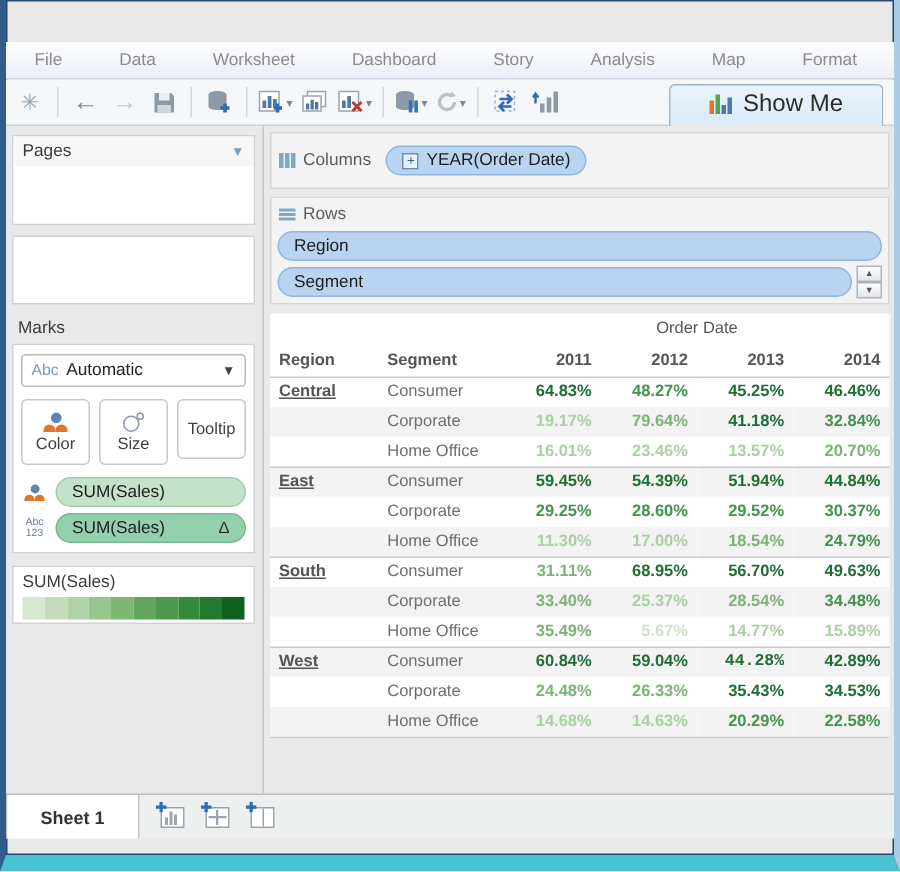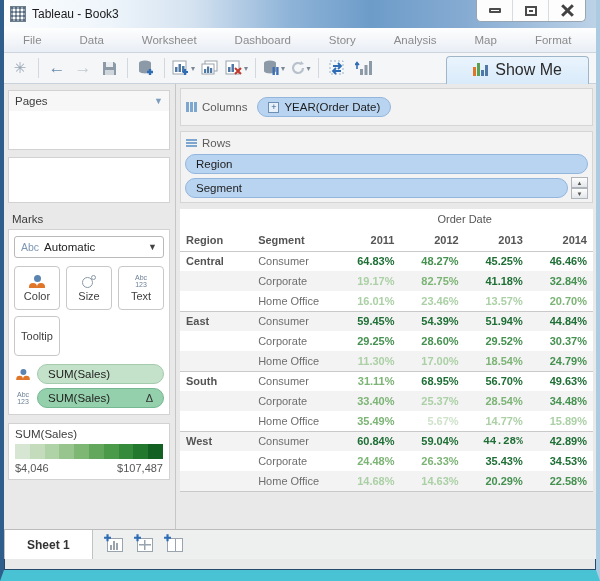--- a/index.html
+++ b/index.html
@@ -110,21 +110,21 @@
   
   .table-wrap { background:#fff; border-bottom:1px solid #c9c9c9; margin-top:6px; }
   table.crosstab { border-collapse:collapse; table-layout:fixed; width:100%; }
   .crosstab col.c-region { width:72px; } .crosstab col.c-segment { width:84px; }
   .crosstab col.c-year { width:64px; }
   .crosstab th, .crosstab td { font-size:11px; padding:0 6px; height:20px; white-space:nowrap; overflow:hidden; }
   .span-head { text-align:center; color:#555; font-weight:normal; height:18px; }
   .col-head th { border-bottom:1px solid #c9c9c9; color:#555; height:22px; }
   .col-head .lh { text-align:left; font-weight:bold; }
   .col-head .yh { text-align:right; font-weight:bold; }
-  .crosstab td.region-cell { font-weight:bold; color:#545454; text-align:left; }
+  .crosstab td.region-cell { font-weight:bold; color:#545454; text-align:left;text-decoration:underline; }
   .crosstab td.segment-cell { color:#6e6e6e; text-align:left; }
   .crosstab td.val { text-align:right; font-weight:bold; }
   tr.band td { background:#f3f3f3; }
   tr.sep td { border-top:1px solid #c9c9c9; }
   
   .tabstrip { position:absolute; left:0; right:0; bottom:11px; height:30px; background:#eef0f0;
      border-top:1px solid #bcbcbc; display:flex; align-items:stretch; }
   .ds-tab { display:flex; align-items:center; gap:7px; padding:0 14px 0 10px; font-size:12px; color:#767676; }
   .cylinder { width:11px; height:13px; border:1.5px solid #8b97a3; border-radius:5px/3px; background:#fff; }
   .tab-div { width:1px; background:#c2c2c2; }
@@ -140,35 +140,20 @@
       linear-gradient(#9aa4ae,#9aa4ae) 0 50%/100% 1.5px no-repeat; }
   .sicon .spine { position:absolute; left:50%; top:0; bottom:0; width:1.5px; background:#9aa4ae; }
   
   .tb-svg { display:block; }
 </style>
 </head>
 <body>
 
 <div class="window">
 
-  <div class="titlebar">
-    <span class="app-icon"></span>
-    <span class="title-text">Tableau - Book3</span>
-    <div class="win-controls">
-      <span class="win-btn">
-          <span class="glyph-min"></span>
-        </span>
-      <span class="win-btn">
-          <span class="glyph-restore"></span>
-        </span>
-      <span class="win-btn">
-          <span class="glyph-close"></span>
-        </span>
-    </div>
-  </div>
 
   <div class="menubar">
       <span class="menu-item">File</span>
       <span class="menu-item">Data</span>
       <span class="menu-item">Worksheet</span>
       <span class="menu-item">Dashboard</span>
       <span class="menu-item">Story</span>
       <span class="menu-item">Analysis</span>
       <span class="menu-item">Map</span>
       <span class="menu-item">Format</span>
@@ -308,26 +293,20 @@
               </span>
             <span>Color</span>
           </div>
           <div class="mark-btn">
             <span class="icon-size">
                 <span class="big"></span>
                 <span class="small"></span>
               </span>
             <span>Size</span>
           </div>
-          <div class="mark-btn">
-            <span class="icon-abc123">
-              <span>Abc</span><br><span>123</span>
-            </span>
-            <span>Text</span>
-          </div>
           <div class="mark-btn short">
             <span>Tooltip</span>
           </div>
         </div>
         <div class="pill-row">
           <span class="picon">
             <span class="icon-color" style="transform:scale(.85)">
                 <span class="dot"></span>
                 <span class="b1"></span>
                 <span class="b2"></span>
@@ -355,24 +334,20 @@
             <div style="background: rgb(196, 220, 188);"></div>
             <div style="background: rgb(176, 210, 167);"></div>
             <div style="background: rgb(152, 197, 142);"></div>
             <div style="background: rgb(126, 182, 116);"></div>
             <div style="background: rgb(99, 167, 92);"></div>
             <div style="background: rgb(75, 154, 73);"></div>
             <div style="background: rgb(53, 139, 59);"></div>
             <div style="background: rgb(34, 121, 46);"></div>
             <div style="background: rgb(18, 96, 34);"></div>
           </div>
-        <div class="legend-labels">
-          <span>$4,046</span>
-          <span>$107,487</span>
-        </div>
       </div>
     </div>
 
     <div class="right-area">
 
       <div class="shelf">
         <span class="grid-icon">
             <i></i>
             <i></i>
             <i></i>
@@ -440,21 +415,21 @@
                 <td class="segment-cell">Consumer</td>
                 <td class="val" style="color: rgb(30, 110, 53);">64.83%</td>
                 <td class="val" style="color: rgb(69, 145, 80);">48.27%</td>
                 <td class="val" style="color: rgb(30, 110, 53);">45.25%</td>
                 <td class="val" style="color: rgb(30, 110, 53);">46.46%</td>
               </tr>
               <tr class="band">
                 <td class="region-cell"></td>
                 <td class="segment-cell">Corporate</td>
                 <td class="val" style="color: rgb(171, 208, 165);">19.17%</td>
-                <td class="val" style="color: rgb(124, 180, 117);">82.75%</td>
+                <td class="val" style="color: rgb(124, 180, 117);">79.64%</td>
                 <td class="val" style="color: rgb(30, 110, 53);">41.18%</td>
                 <td class="val" style="color: rgb(69, 145, 80);">32.84%</td>
               </tr>
               <tr>
                 <td class="region-cell"></td>
                 <td class="segment-cell">Home Office</td>
                 <td class="val" style="color: rgb(171, 208, 165);">16.01%</td>
                 <td class="val" style="color: rgb(171, 208, 165);">23.46%</td>
                 <td class="val" style="color: rgb(171, 208, 165);">13.57%</td>
                 <td class="val" style="color: rgb(124, 180, 117);">20.70%</td>

